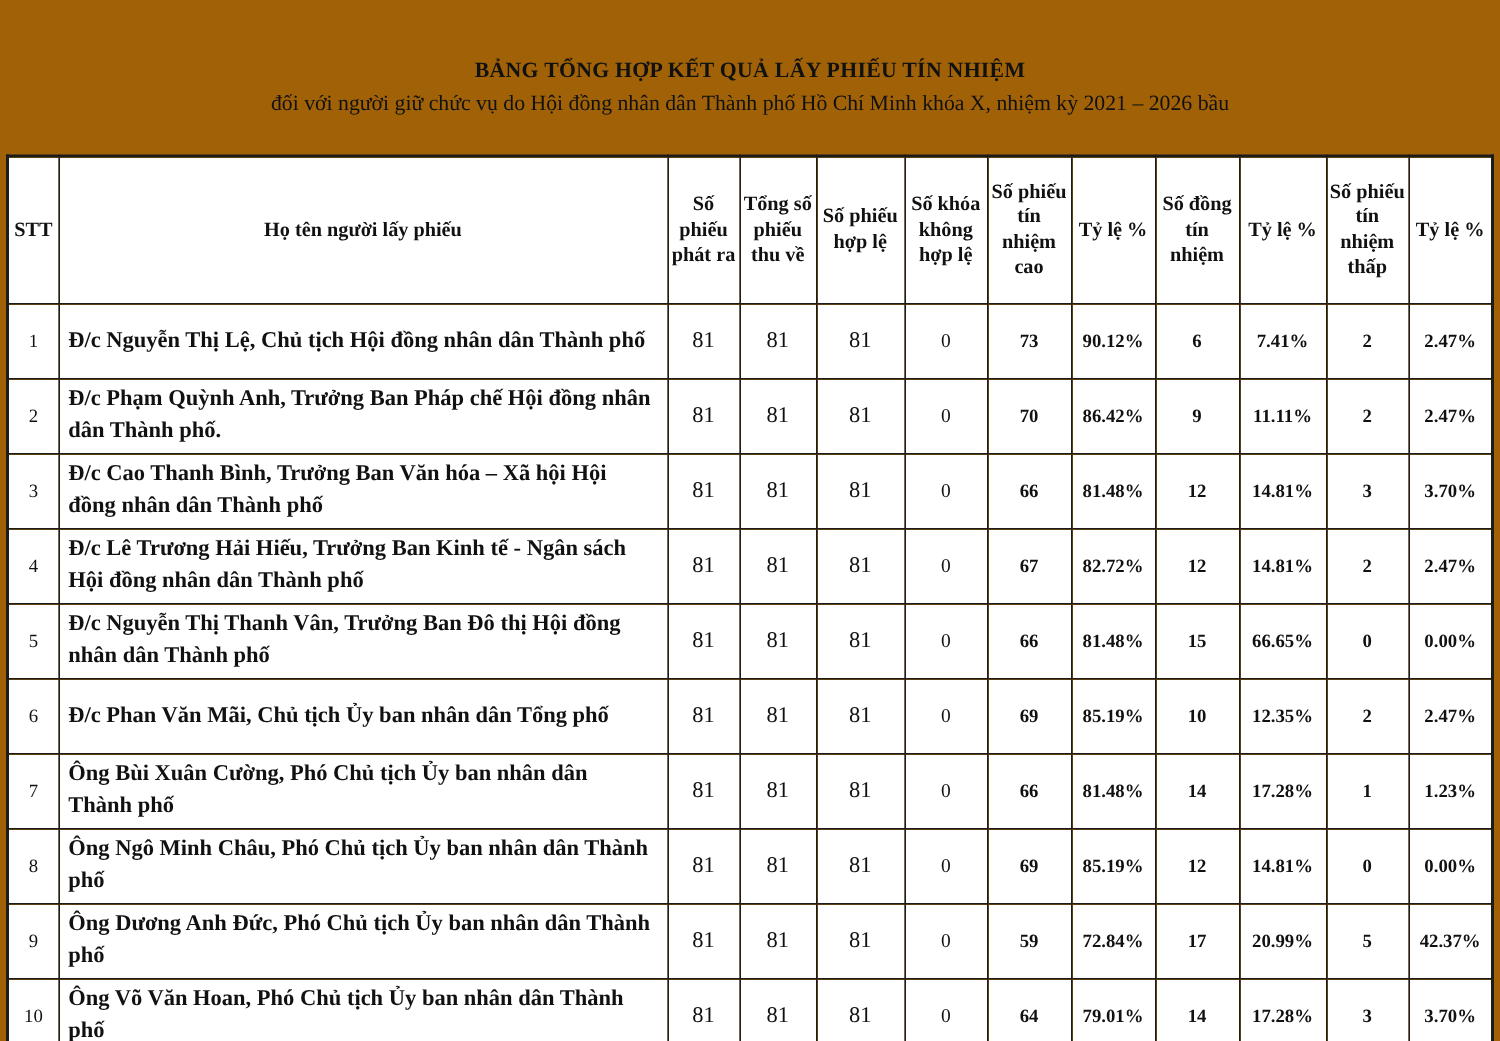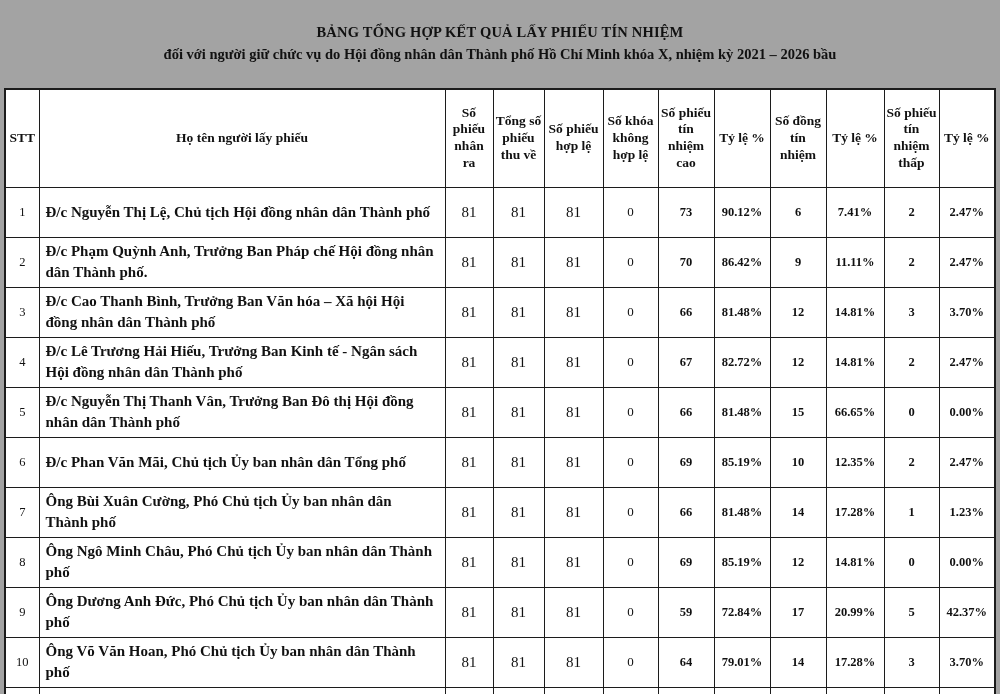--- a/index.html
+++ b/index.html
@@ -5,35 +5,35 @@
   * { margin: 0; padding: 0; box-sizing: border-box; }
   html, body {
     width: 1000px; height: 694px;
     background: #ffffff;
     overflow: hidden;
     font-family: "Liberation Serif", "DejaVu Serif", serif;
     color: #111111;
   }
   .page {
     width: 1000px; height: 694px;
-    padding-top: 23px;
+    padding-top: 38px;
     overflow: hidden;
-    background: #a3a3a3;
+    background: #a16207;
   }
   .doc-title {
     text-align: center;
     font-size: 14.5px;
     font-weight: bold;
     letter-spacing: 0.2px;
     line-height: 18px;
   }
   .doc-subtitle {
     text-align: center;
     font-size: 14.5px;
-    font-weight: bold;
+    font-weight: normal;
     line-height: 18px;
     margin-top: 4px;
   }
   table.result-table {
     border-collapse: collapse;
     table-layout: fixed;
     margin: 25px 0 0 4px;
     width: 990px;
     border: 2px solid #1c1c1c;
   }
@@ -84,21 +84,21 @@
         <col style="width:56px">
         <col style="width:56px">
       <col style="width:58px">
         <col style="width:55px">
         <col style="width:56px">
     </colgroup>
     <thead>
       <tr>
         <th>STT</th>
         <th>Họ tên người lấy phiếu</th>
-        <th>Số phiếu nhân ra</th>
+        <th>Số phiếu phát ra</th>
         <th>Tổng số phiếu thu về</th>
         <th>Số phiếu hợp lệ</th>
         <th>Số khóa không hợp lệ</th>
         <th>Số phiếu tín nhiệm cao</th>
         <th>Tỷ lệ %</th>
         <th>Số đồng tín nhiệm</th>
         <th>Tỷ lệ %</th>
         <th>Số phiếu tín nhiệm thấp</th>
         <th>Tỷ lệ %</th>
       </tr>

